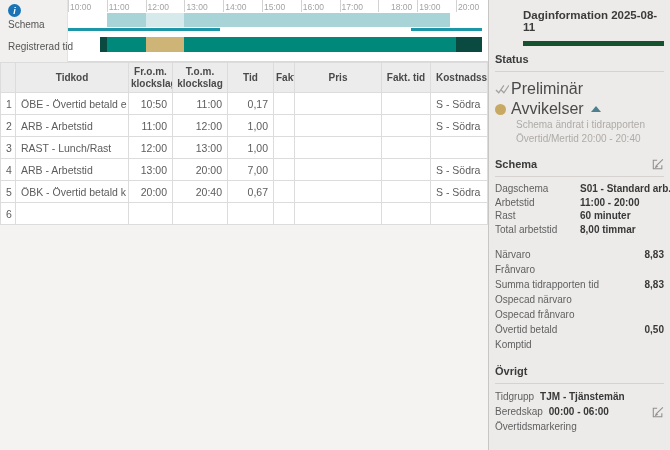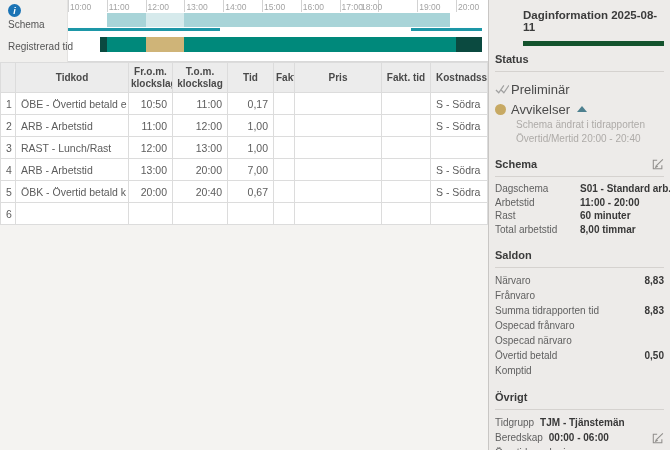--- a/index.html
+++ b/index.html
@@ -45,21 +45,21 @@
 
   
   .panel{width:182px;height:450px;background:#edebe9;border-left:1px solid #c8c6c4;
          padding:0 6px;font-size:10px;color:#555;overflow:hidden;}
   .p-title{font-size:11.5px;font-weight:bold;color:#3b3b3b;padding:9px 0 8px;
            border-bottom:5px solid #14532d;margin-left:28px;}
   .p-head{font-size:11px;font-weight:bold;color:#3b3b3b;padding:7px 0 6px;
           border-bottom:1px solid #d5d2cf;display:flex;align-items:flex-end;justify-content:space-between;}
   .status-item{display:flex;align-items:center;height:16px;margin-top:4px;}
   .status-item .ic{width:16px;flex:none;display:flex;align-items:center;}
-  .status-label{font-size:13px;color:#4a4a4a;}
+  .status-label{font-size:16px;color:#4a4a4a;}
   .dot{width:11px;height:11px;border-radius:50%;background:#c7a963;display:inline-block;}
   .tri-up{width:0;height:0;border-left:5px solid transparent;border-right:5px solid transparent;
           border-bottom:6px solid #4d808f;display:inline-block;margin-left:7px;cursor:pointer;}
   .status-note{color:#aeaba8;font-size:10px;line-height:12px;margin:2px 0 0 21px;white-space:nowrap;}
   .kv{display:flex;align-items:baseline;line-height:13.5px;}
   .kv .k{min-width:68px;flex:none;color:#5f5f5f;}
   .kv .v{font-weight:bold;color:#383838;margin-left:17px;white-space:nowrap;}
   .kv-sp{display:flex;justify-content:space-between;line-height:15px;}
   .kv-sp .k{color:#5f5f5f;}
   .kv-sp .v{font-weight:bold;color:#383838;margin-left:32px;}
@@ -88,21 +88,21 @@
           <span class="tick-label" style="left: 186.4px;">13:00</span>
           <div class="tick-line" style="left: 223.2px;"></div>
           <span class="tick-label" style="left: 225.2px;">14:00</span>
           <div class="tick-line" style="left: 262px;"></div>
           <span class="tick-label" style="left: 264px;">15:00</span>
           <div class="tick-line" style="left: 300.8px;"></div>
           <span class="tick-label" style="left: 302.8px;">16:00</span>
           <div class="tick-line" style="left: 339.6px;"></div>
           <span class="tick-label" style="left: 341.6px;">17:00</span>
           <div class="tick-line" style="left: 378.4px;"></div>
-          <span class="tick-label" style="left: 361px;">18:00</span>
+          <span class="tick-label" style="left: 391px;">18:00</span>
           <div class="tick-line" style="left: 417.2px;"></div>
           <span class="tick-label" style="left: 419.2px;">19:00</span>
           <div class="tick-line" style="left: 456px;"></div>
           <span class="tick-label" style="left: 458px;">20:00</span>
           <div class="bar schema-bar" style="left: 106.8px; width: 342.733px; background: rgb(168, 212, 216);"></div>
           <div class="bar schema-break" style="left: 145.6px; width: 38.8px; background: rgb(214, 234, 236);"></div>
           <div class="bar accent-line" style="left: 68px; width: 151.967px; background: rgb(29, 151, 167);"></div>
           <div class="bar accent-line" style="left: 410.733px; width: 71.1333px; background: rgb(29, 151, 167);"></div>
           <div class="bar reg-bar" style="left: 100.333px; width: 6.46667px; background: rgb(11, 74, 64);"></div>
           <div class="bar reg-bar" style="left: 106.8px; width: 38.8px; background: rgb(0, 137, 123);"></div>
@@ -265,42 +265,39 @@
         <div class="kv">
           <span class="k">Rast</span>
           <span class="v">60 minuter</span>
         </div>
         <div class="kv">
           <span class="k">Total arbetstid</span>
           <span class="v">8,00 timmar</span>
         </div>
       </div>
 
-    <div class="p-head">
-      <span>Saldon</span>
-    </div>
     <div class="sec-body" id="saldon-rows">
         <div class="kv-sp">
           <span class="k">Närvaro</span>
           <span class="v">8,83</span>
         </div>
         <div class="kv-sp">
           <span class="k">Frånvaro</span>
           <span class="v"></span>
         </div>
         <div class="kv-sp">
           <span class="k">Summa tidrapporten tid</span>
           <span class="v">8,83</span>
         </div>
         <div class="kv-sp">
+          <span class="k">Ospecad närvaro</span>
+          <span class="v"></span>
+        </div>
+        <div class="kv-sp">
           <span class="k">Ospecad frånvaro</span>
-          <span class="v"></span>
-        </div>
-        <div class="kv-sp">
-          <span class="k">Ospecad närvaro</span>
           <span class="v"></span>
         </div>
         <div class="kv-sp">
           <span class="k">Övertid betald</span>
           <span class="v">0,50</span>
         </div>
         <div class="kv-sp">
           <span class="k">Komptid</span>
           <span class="v"></span>
         </div>

